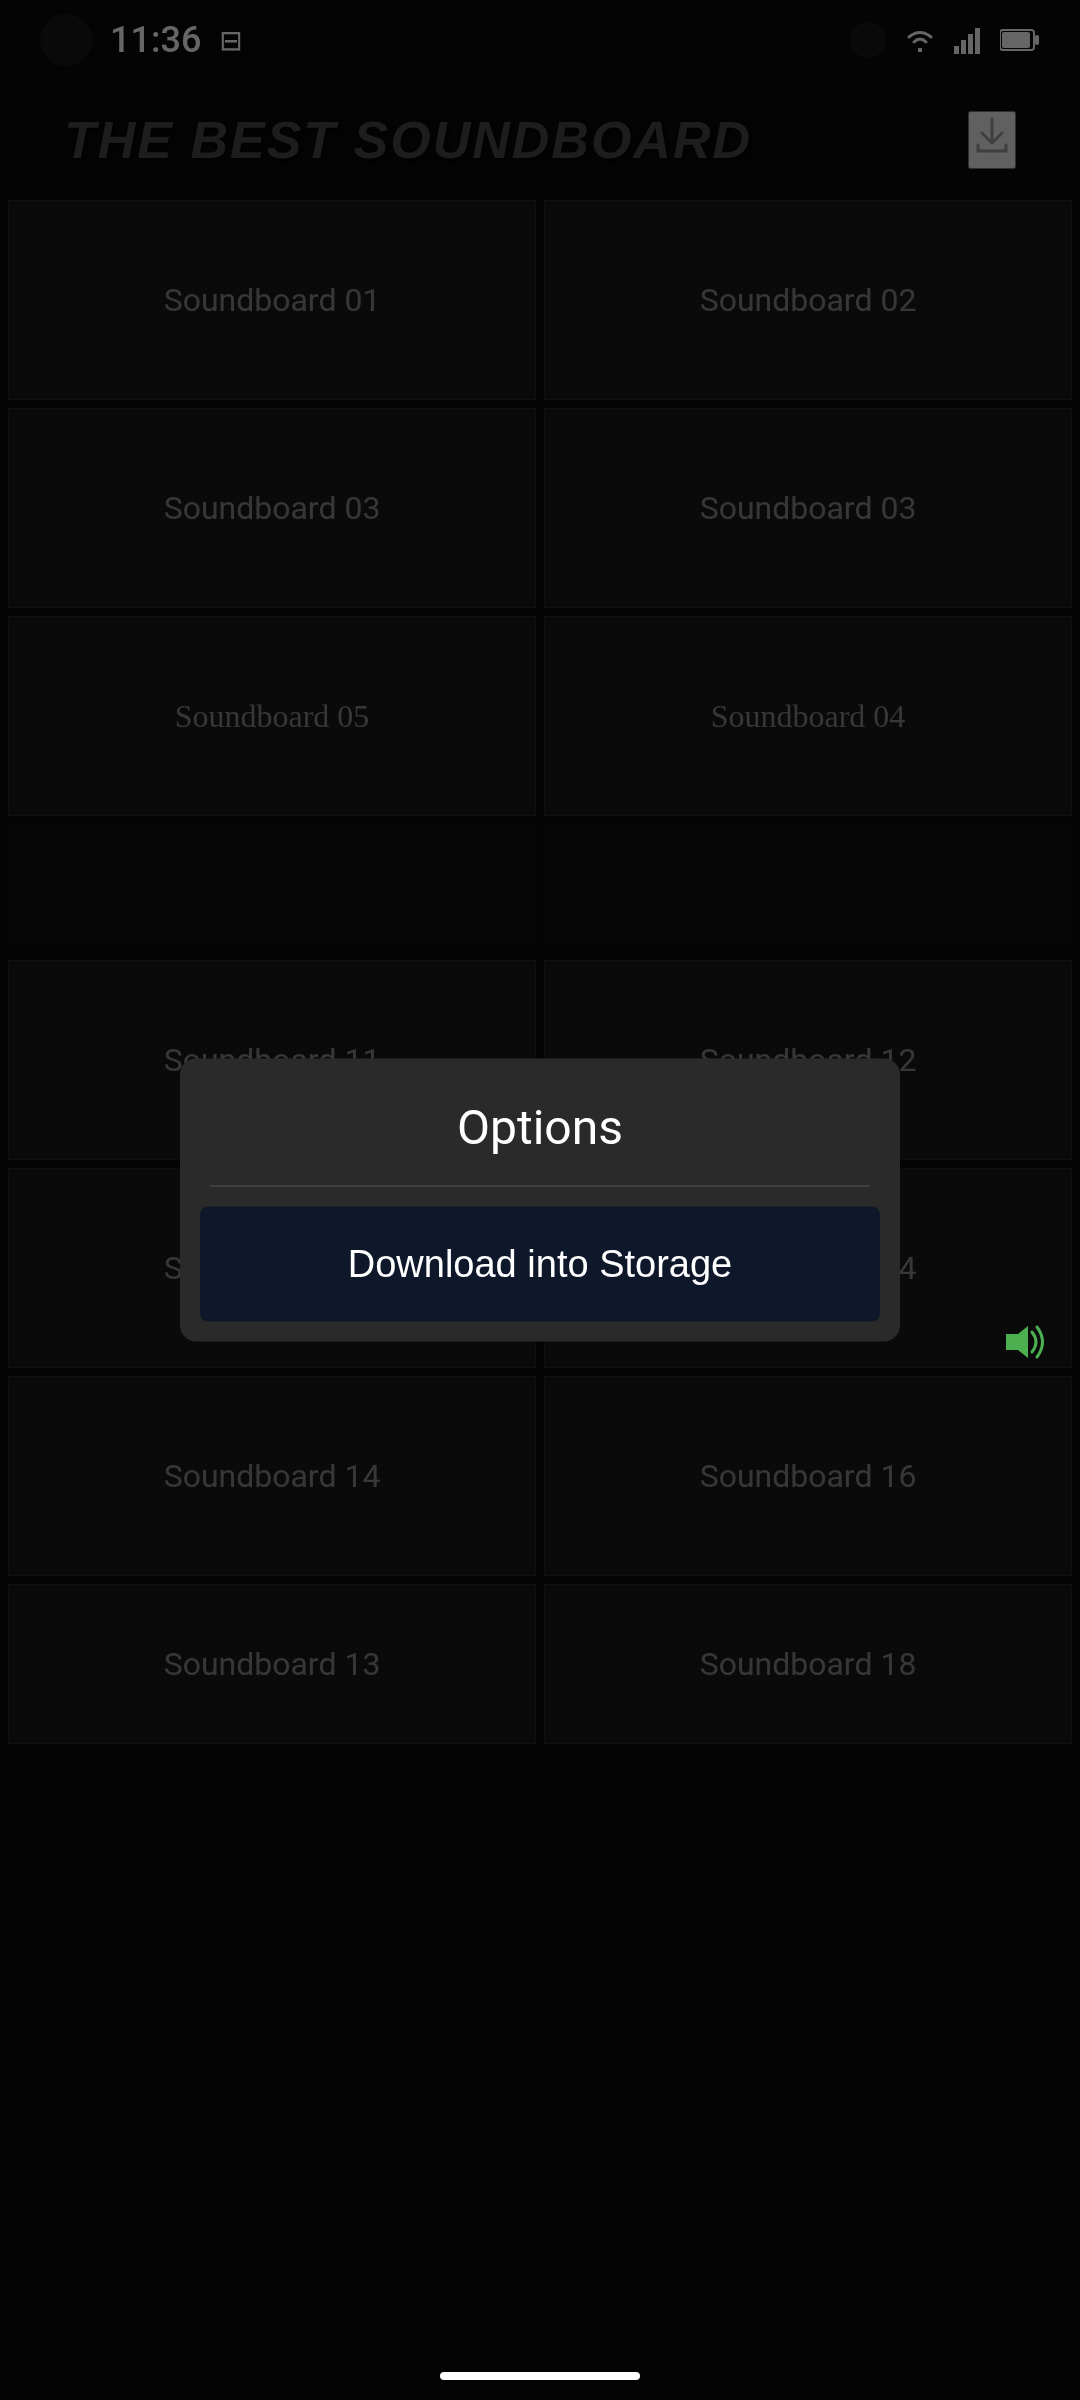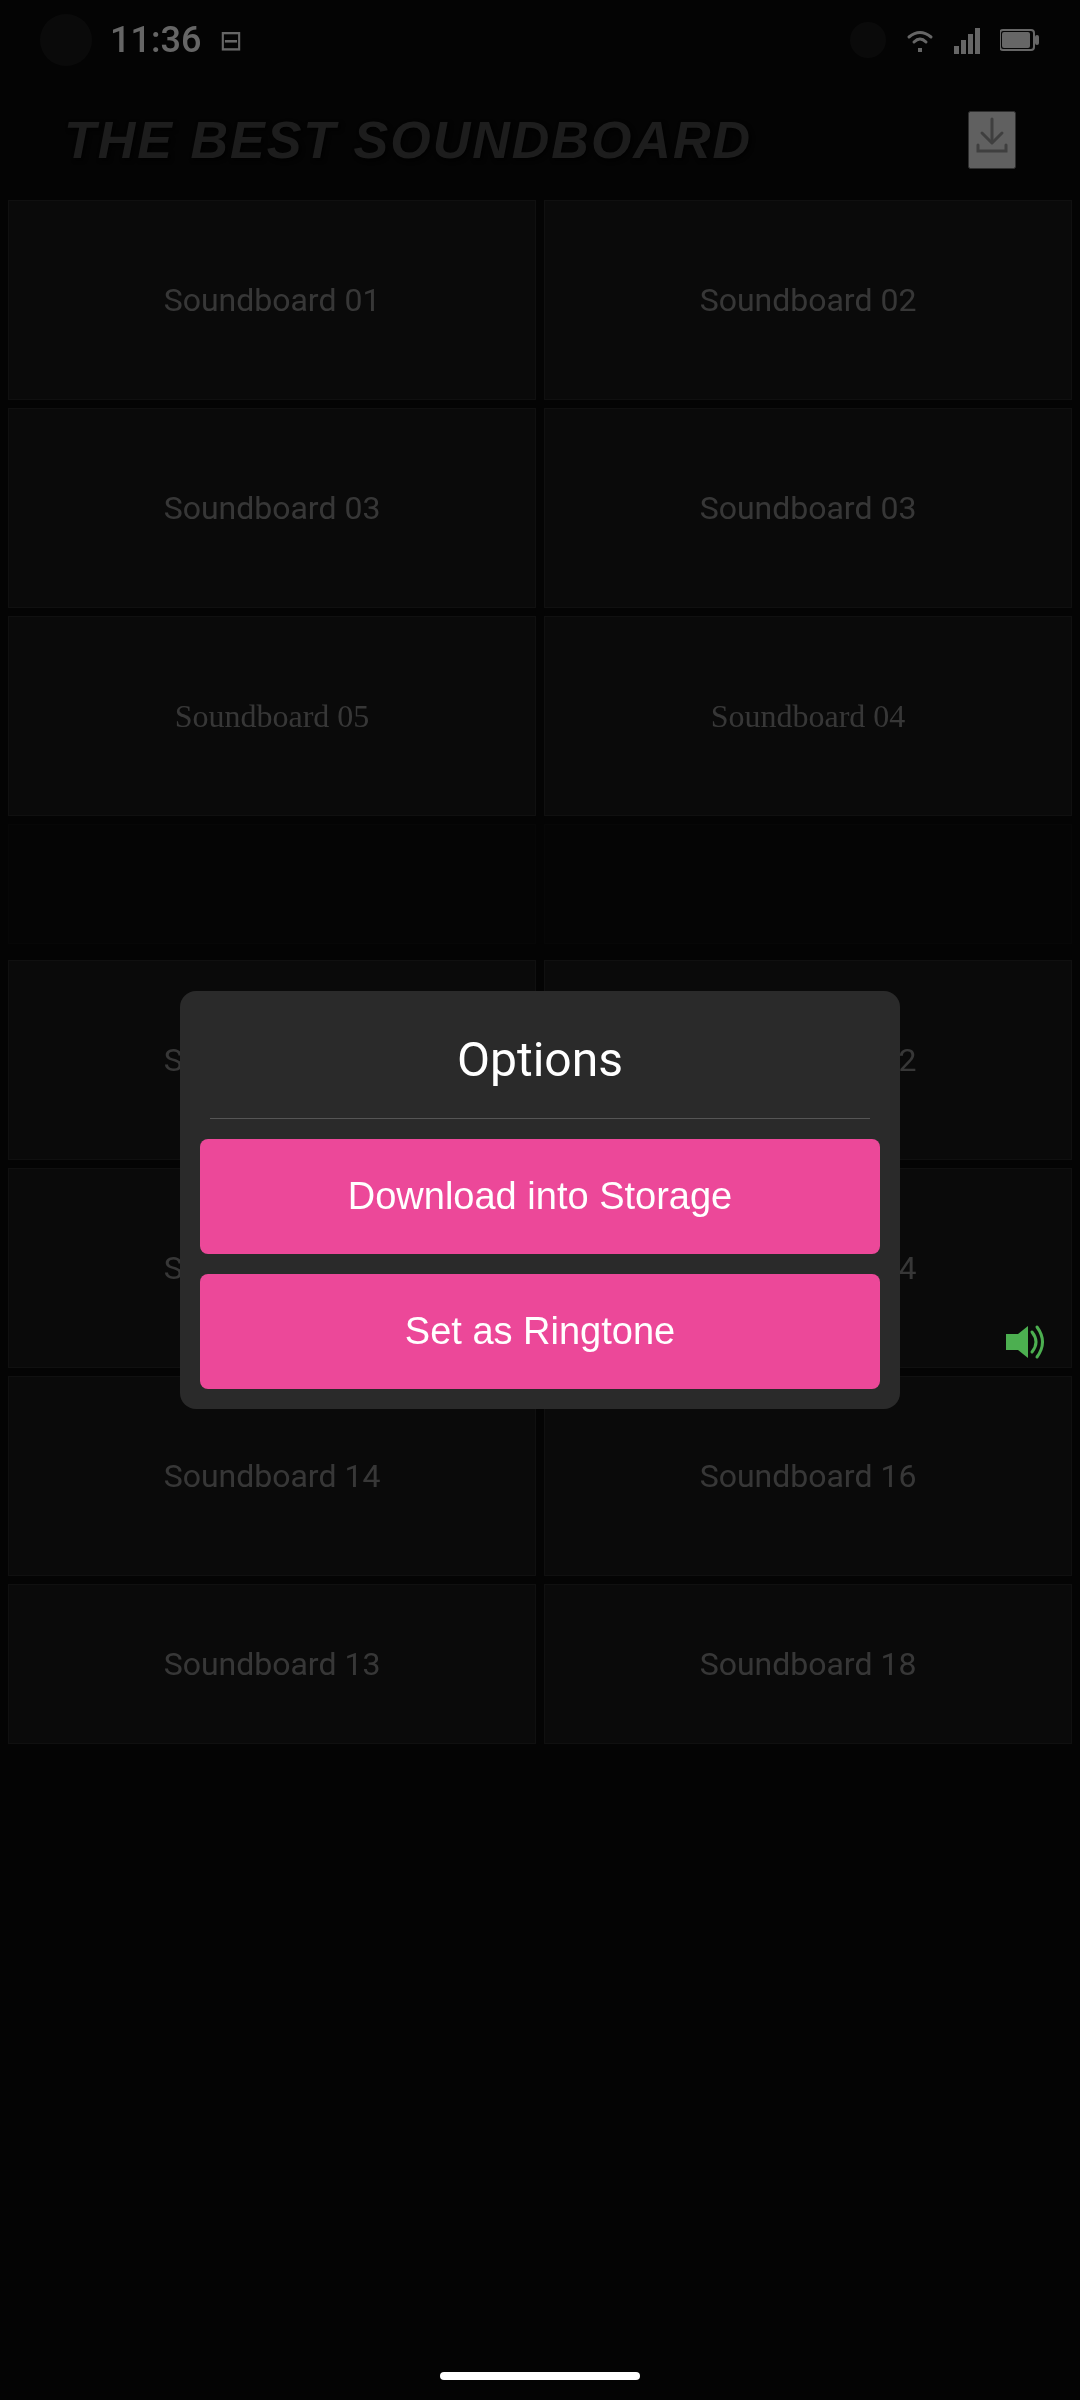--- a/index.html
+++ b/index.html
@@ -149,21 +149,21 @@
       height: 1px;
       background: #555555;
       margin: 0 30px;
     }
 
     .options-button {
       display: block;
       width: calc(100% - 40px);
       margin: 20px;
       padding: 36px 20px;
-      background: #ec4899;
+      background: #0f172a;
       border: none;
       border-radius: 8px;
       color: #ffffff;
       font-size: 38px;
       font-weight: 400;
       text-align: center;
       cursor: pointer;
     }
 
     
@@ -276,23 +276,20 @@
   </div>
 
   <div class="overlay" style="height: 100%; top: 0px; position: fixed; left: 0px; width: 100%; z-index: 150;"></div>
 
   <div class="options-dialog" style="top: 50%; position: fixed; left: 50%; transform: translate(-50%, -50%); z-index: 200;">
     <div class="options-title">Options</div>
     <div class="options-divider"></div>
     <button class="options-button">
       <span>Download into Storage</span>
     </button>
-    <button class="options-button">
-      <span>Set as Ringtone</span>
-    </button>
   </div>
 
   <div class="volume-indicator" style="top: 55%; right: 30px; position: fixed; z-index: 160; transform: none;">
     <svg width="50" height="44" viewBox="0 0 50 44">
       <polygon points="6,14 18,14 28,6 28,38 18,30 6,30" fill="#4caf50"></polygon>
       <path d="M32 12 Q40 22 32 32" stroke="#4caf50" stroke-width="3" fill="none" stroke-linecap="round"></path>
       <path d="M37 7 Q48 22 37 37" stroke="#4caf50" stroke-width="3" fill="none" stroke-linecap="round"></path>
     </svg>
   </div>
 

